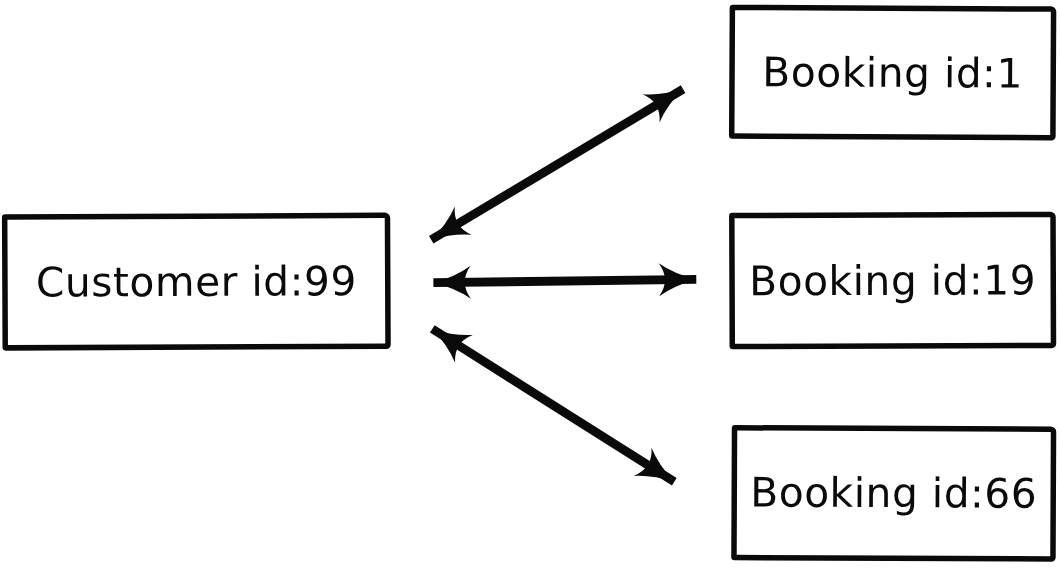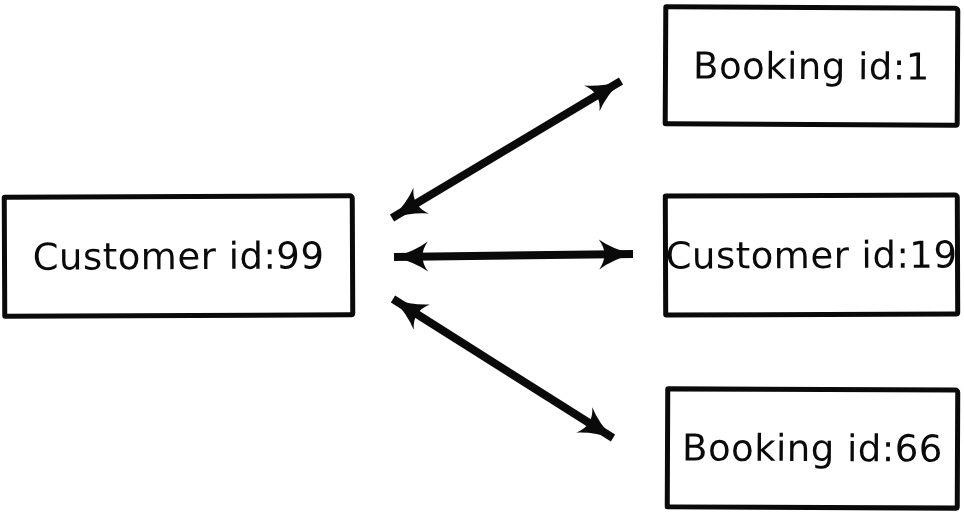--- a/index.html
+++ b/index.html
@@ -88,20 +88,20 @@
 
   <div class="node node-customer">
     <span class="label">Customer id:99</span>
   </div>
 
   <div class="node node-booking-1">
     <span class="label">Booking id:1</span>
   </div>
 
   <div class="node node-booking-19">
-    <span class="label">Customer id:19</span>
+    <span class="label">Booking id:19</span>
   </div>
 
   <div class="node node-booking-66">
     <span class="label">Booking id:66</span>
   </div>
 
 </div>
 
 </body></html>

